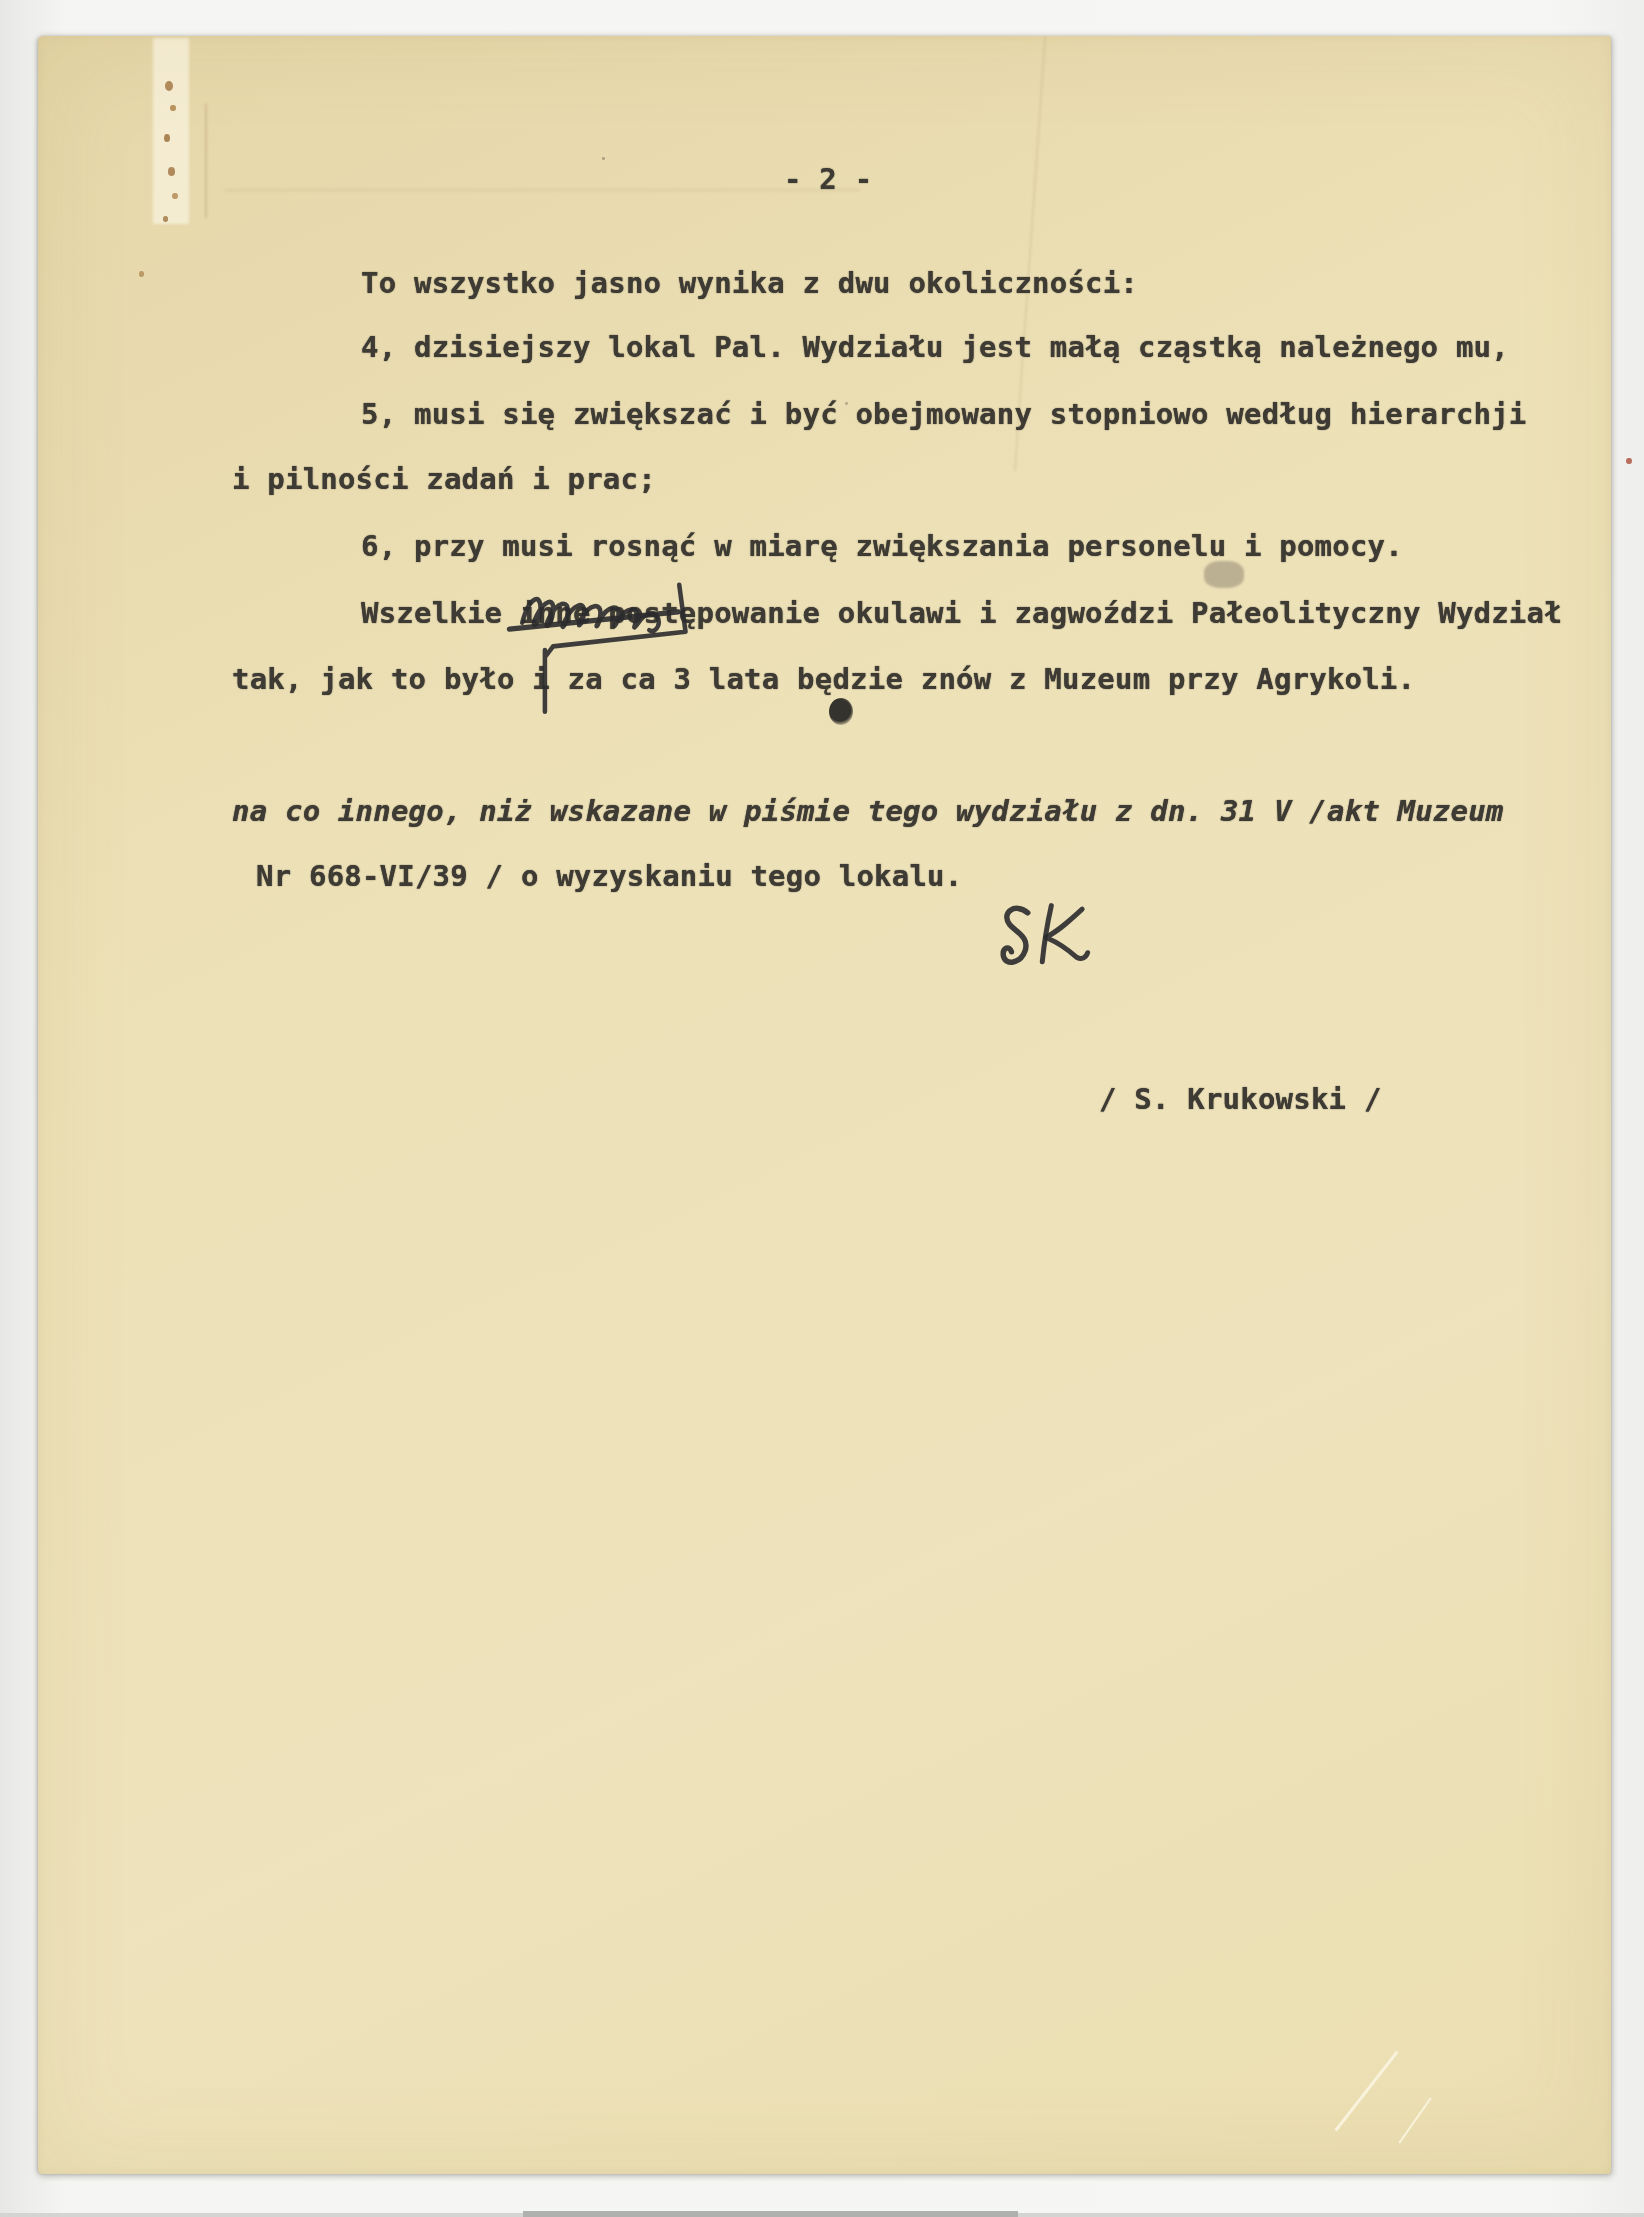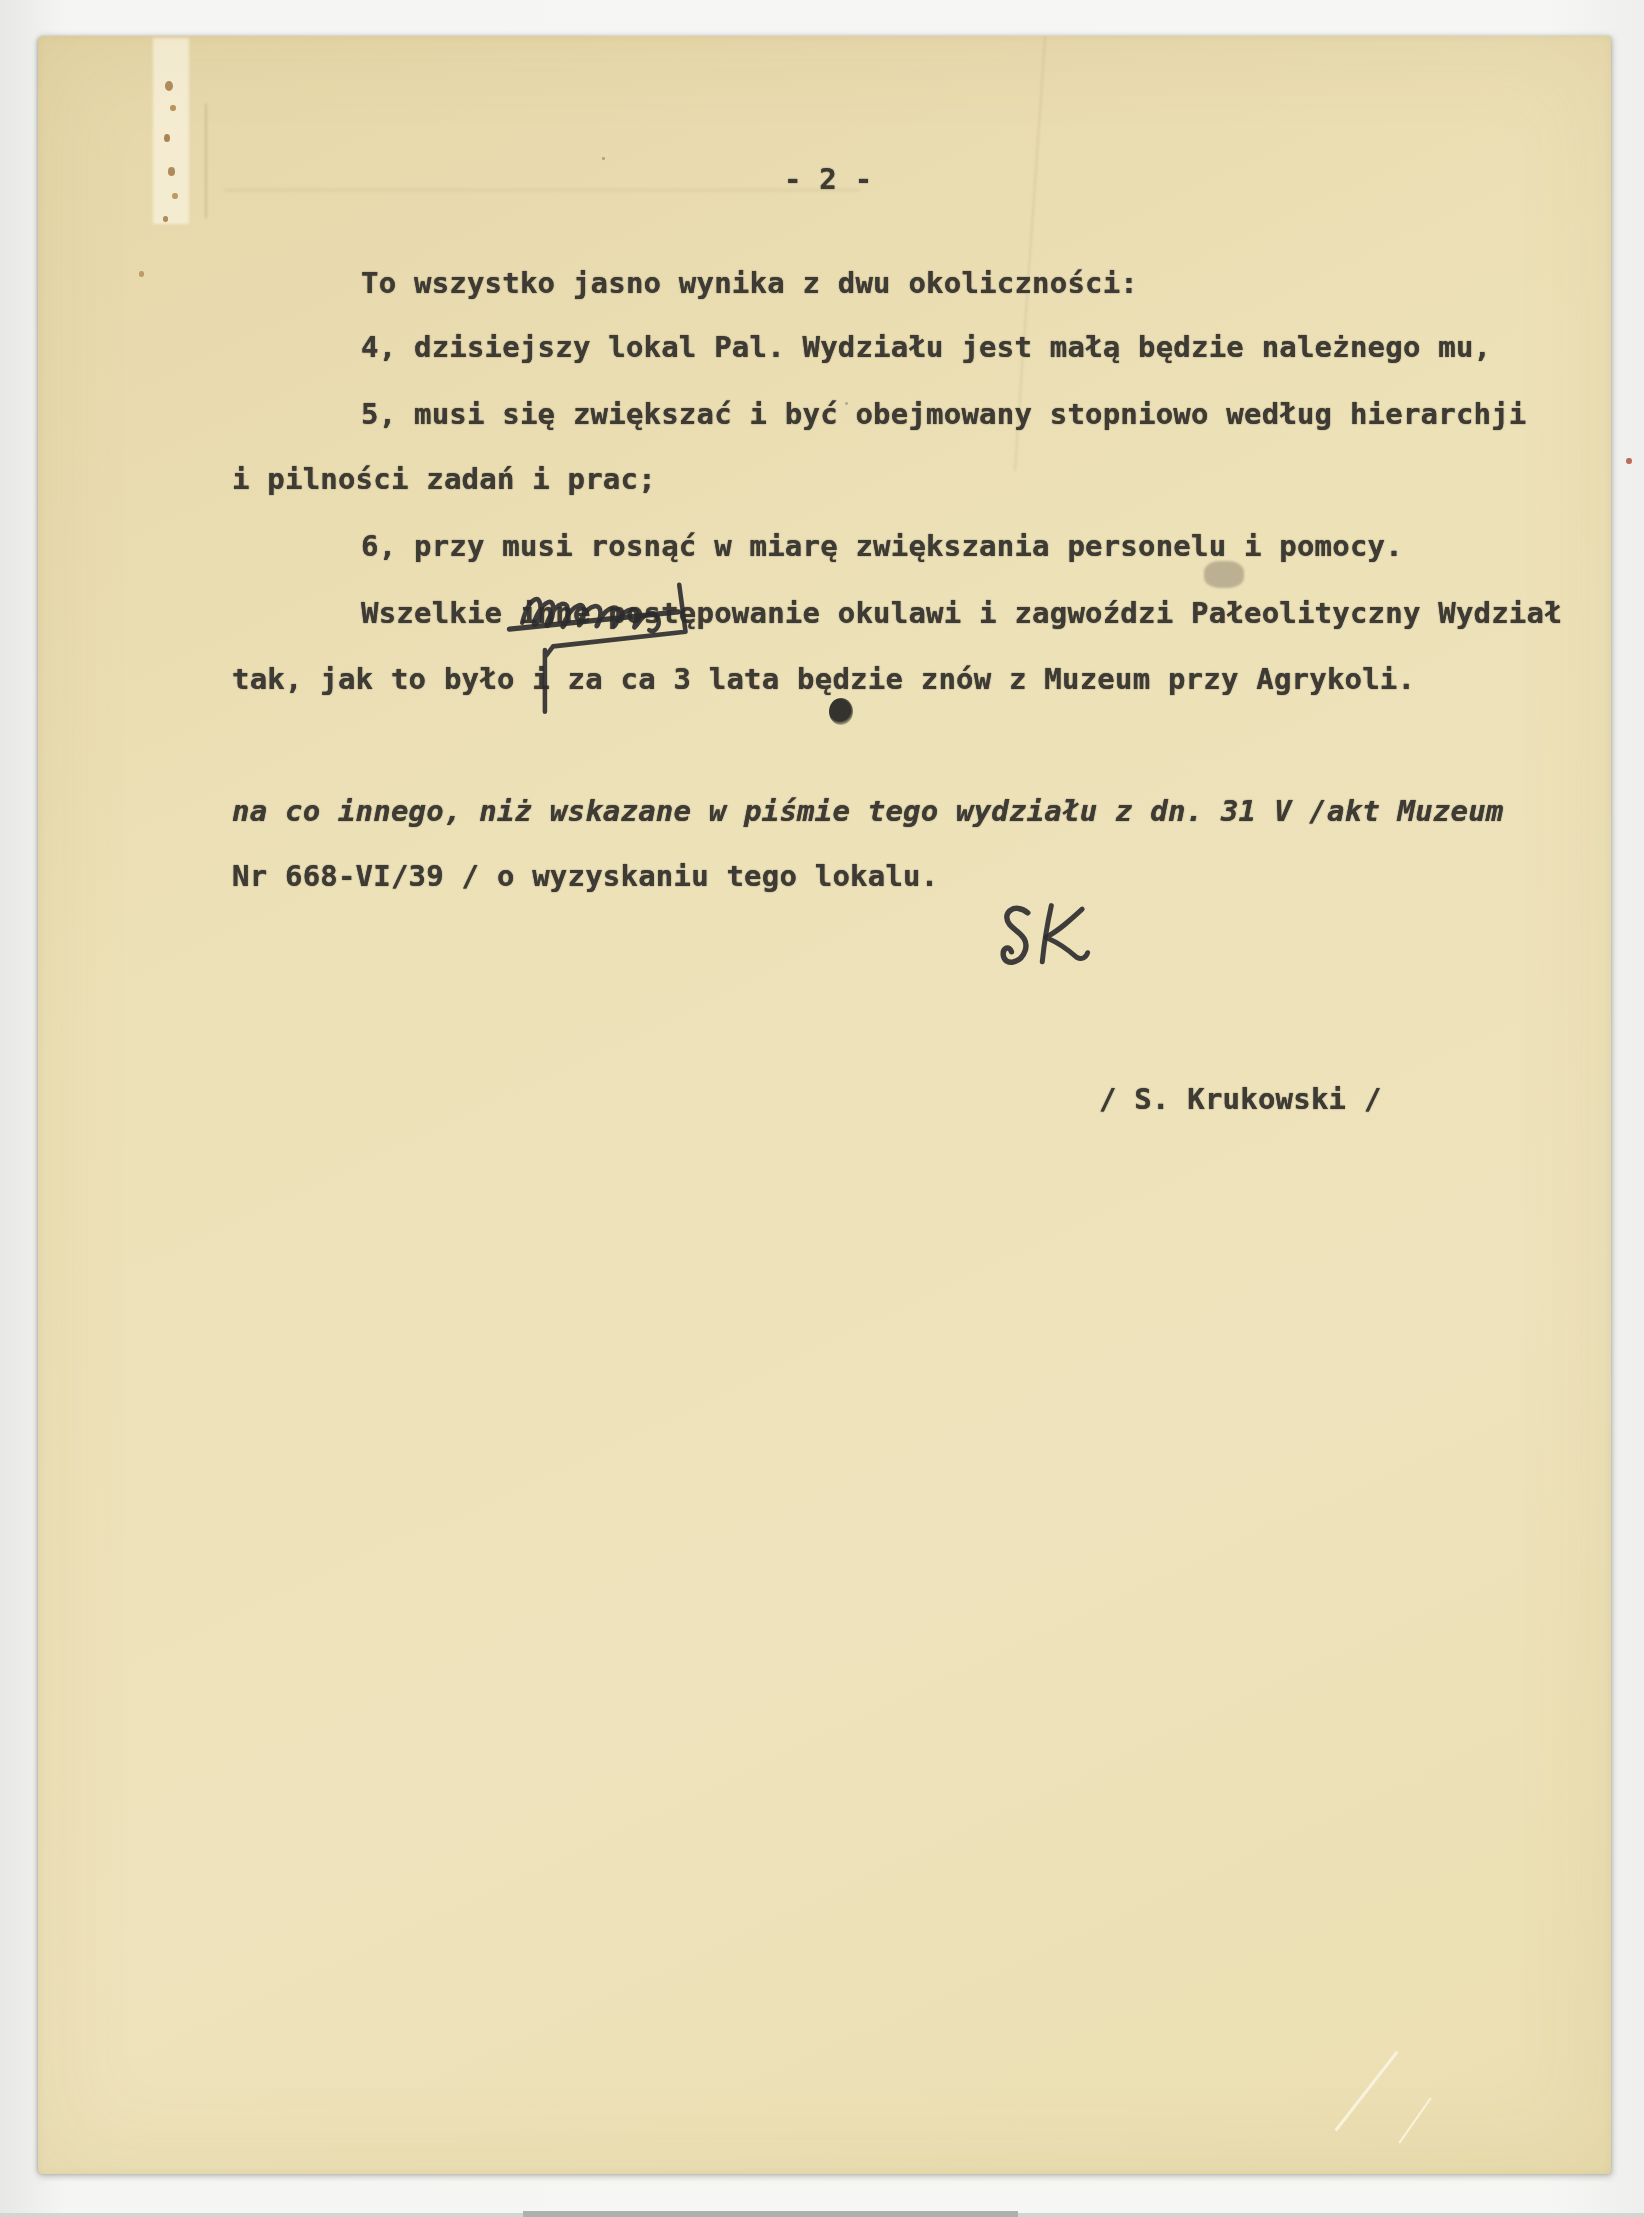--- a/index.html
+++ b/index.html
@@ -59,28 +59,28 @@
     <div class="stain" style="left:125px;top:180px;width:4.5px;height:5.5px;background:#8a5a22;opacity:.65;"></div>
     <div class="stain" style="left:101px;top:235px;width:4.5px;height:5.5px;background:#9a6a33;opacity:.55;"></div>
     <div class="stain" style="left:564px;top:121px;width:2.7px;height:2.7px;background:rgba(90,80,60,.4);"></div>
     <div class="stain" style="left:807px;top:366px;width:2.7px;height:2.7px;background:rgba(90,80,60,.35);"></div>
     <div class="scratch" style="left:1327px;top:2005px;width:2.7px;height:100px;transform:rotate(38deg);"></div>
     <div class="scratch" style="left:1376px;top:2057px;width:1.8px;height:55px;transform:rotate(35deg);"></div>
 
     <div class="typed pageno">- 2 -</div>
 
     <div class="typed tline indent" style="top:215px;">To wszystko jasno wynika z dwu okoliczności:</div>
-    <div class="typed tline indent" style="top:279px;">4, dzisiejszy lokal Pal. Wydziału jest małą będzie należnego mu,</div>
+    <div class="typed tline indent" style="top:279px;">4, dzisiejszy lokal Pal. Wydziału jest małą cząstką należnego mu,</div>
     <div class="typed tline indent" style="top:346px;">5, musi się zwiększać i być obejmowany stopniowo według hierarchji</div>
     <div class="typed tline" style="top:411px;">i pilności zadań i prac;</div>
     <div class="typed tline indent" style="top:478px;">6, przy musi rosnąć w miarę zwiększania personelu i pomocy.</div>
     <div class="typed tline indent" style="top:545px;">Wszelkie inne postępowanie okulawi i zagwoździ Pałeolityczny Wydział</div>
     <div class="typed tline" style="top:611px;">tak, jak to było i za ca 3 lata będzie znów z Muzeum przy Agrykoli.</div>
     <div class="typed tline" style="top:743px;font-style:italic;">na co innego, niż wskazane w piśmie tego wydziału z dn. 31 V /akt Muzeum</div>
-    <div class="typed tline" style="top:808px;">Nr 668-VI/39 / o wyzyskaniu tego lokalu.</div>
+    <div class="typed tline" style="top:808px;margin-left:24px;">Nr 668-VI/39 / o wyzyskaniu tego lokalu.</div>
 
     <div class="blot" style="left:791px;top:662px;width:23.6px;height:27px;background:radial-gradient(circle at 45% 45%, #35332d 0 55%, rgba(53,51,45,.25) 75%, rgba(53,51,45,0) 100%);"></div>
     <div class="blot" style="left:1166px;top:525px;width:40px;height:27px;background:rgba(45,43,38,.26);filter:blur(0.9px);border-radius:40%;"></div>
 
     <svg class="hand" style="left:457px;top:523px;" width="245" height="182" viewBox="0 0 270 200">
       <title>będzie</title>
       <path stroke-width="5" d="M30,70 C38,40 52,36 50,58 C48,74 38,78 46,62 C54,46 66,40 64,58 C62,74 52,80 60,64 C68,48 82,42 80,60 C78,76 70,80 78,66 C86,50 100,44 98,60 C96,74 88,78 96,64 C104,50 118,46 116,62 C114,76 108,78 116,66 C124,52 138,48 136,62 C134,74 128,78 136,66 C144,54 158,50 156,64 C155,74 150,80 158,70 C166,58 178,56 180,66 C182,74 176,82 170,78"></path>
       <path stroke-width="6" d="M16,77 L202,58"></path>
       <path stroke-width="5" d="M203,28 L210,80 L64,96 L55,108 M55,100 L55,168"></path>
     </svg>

